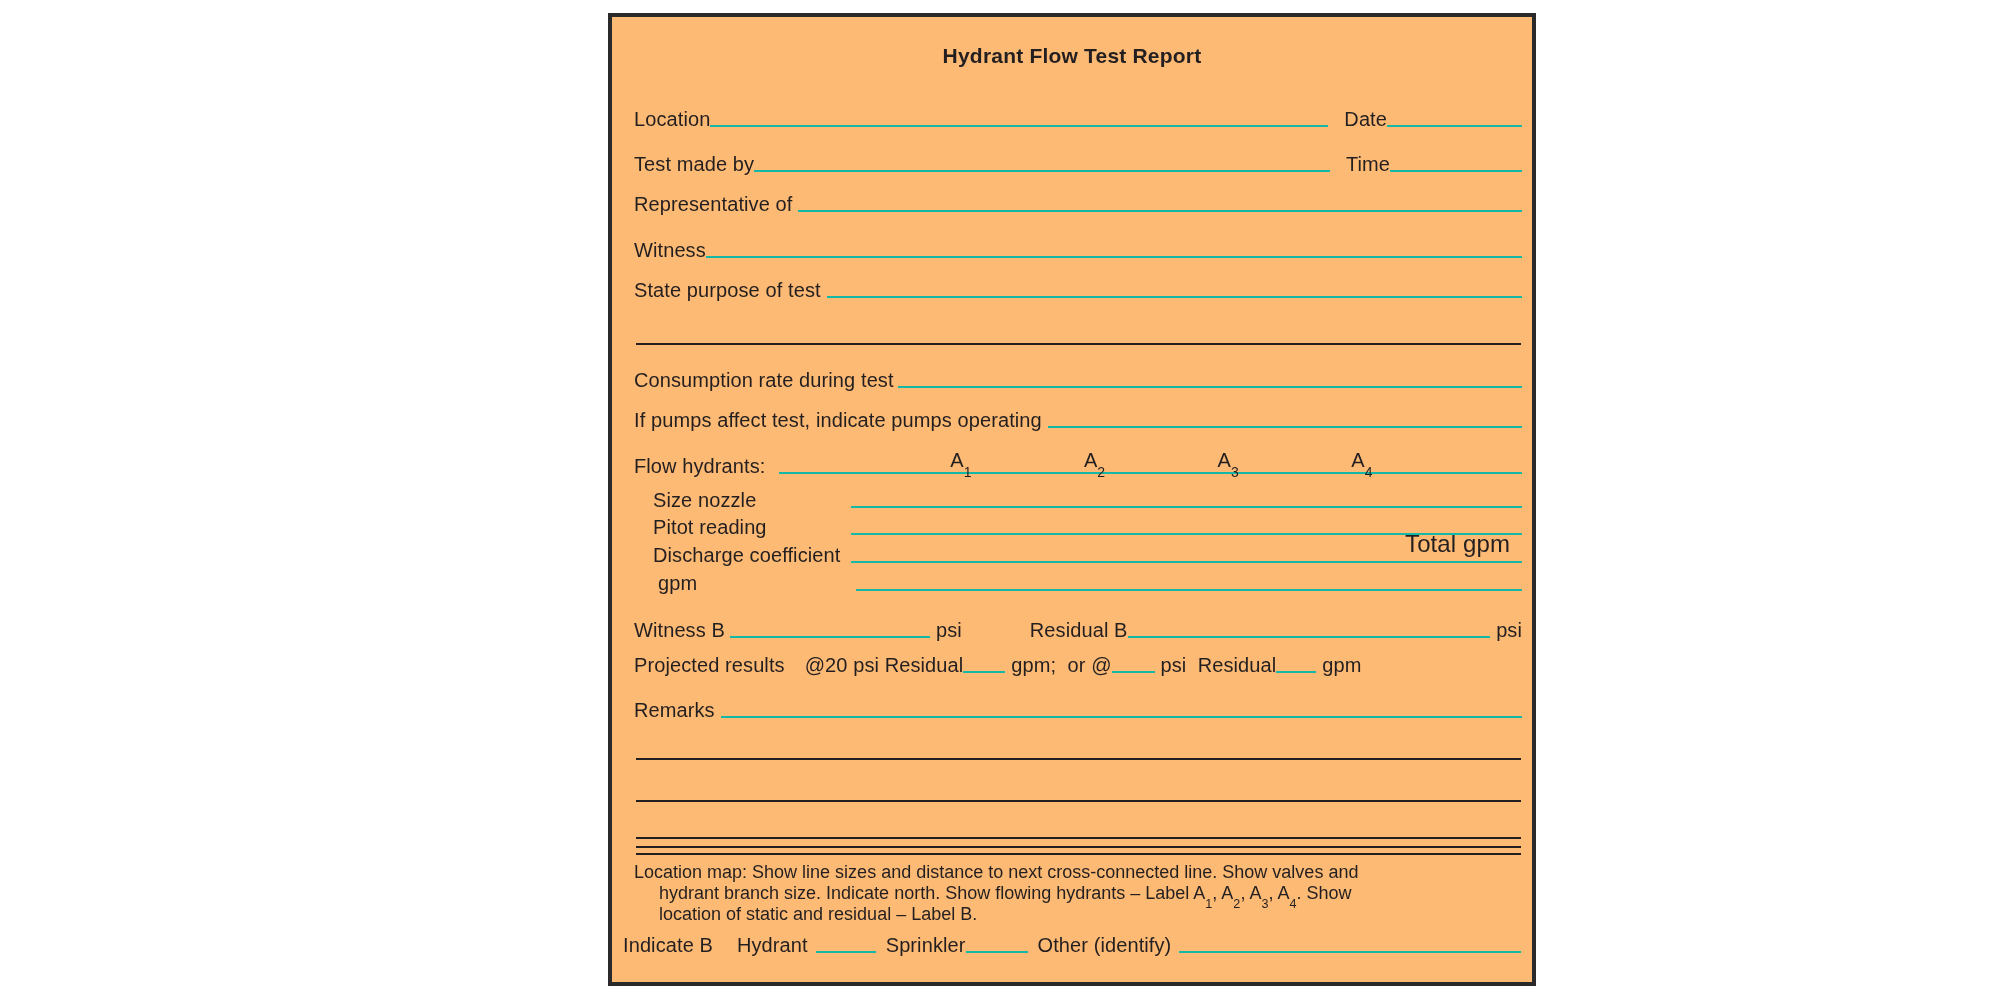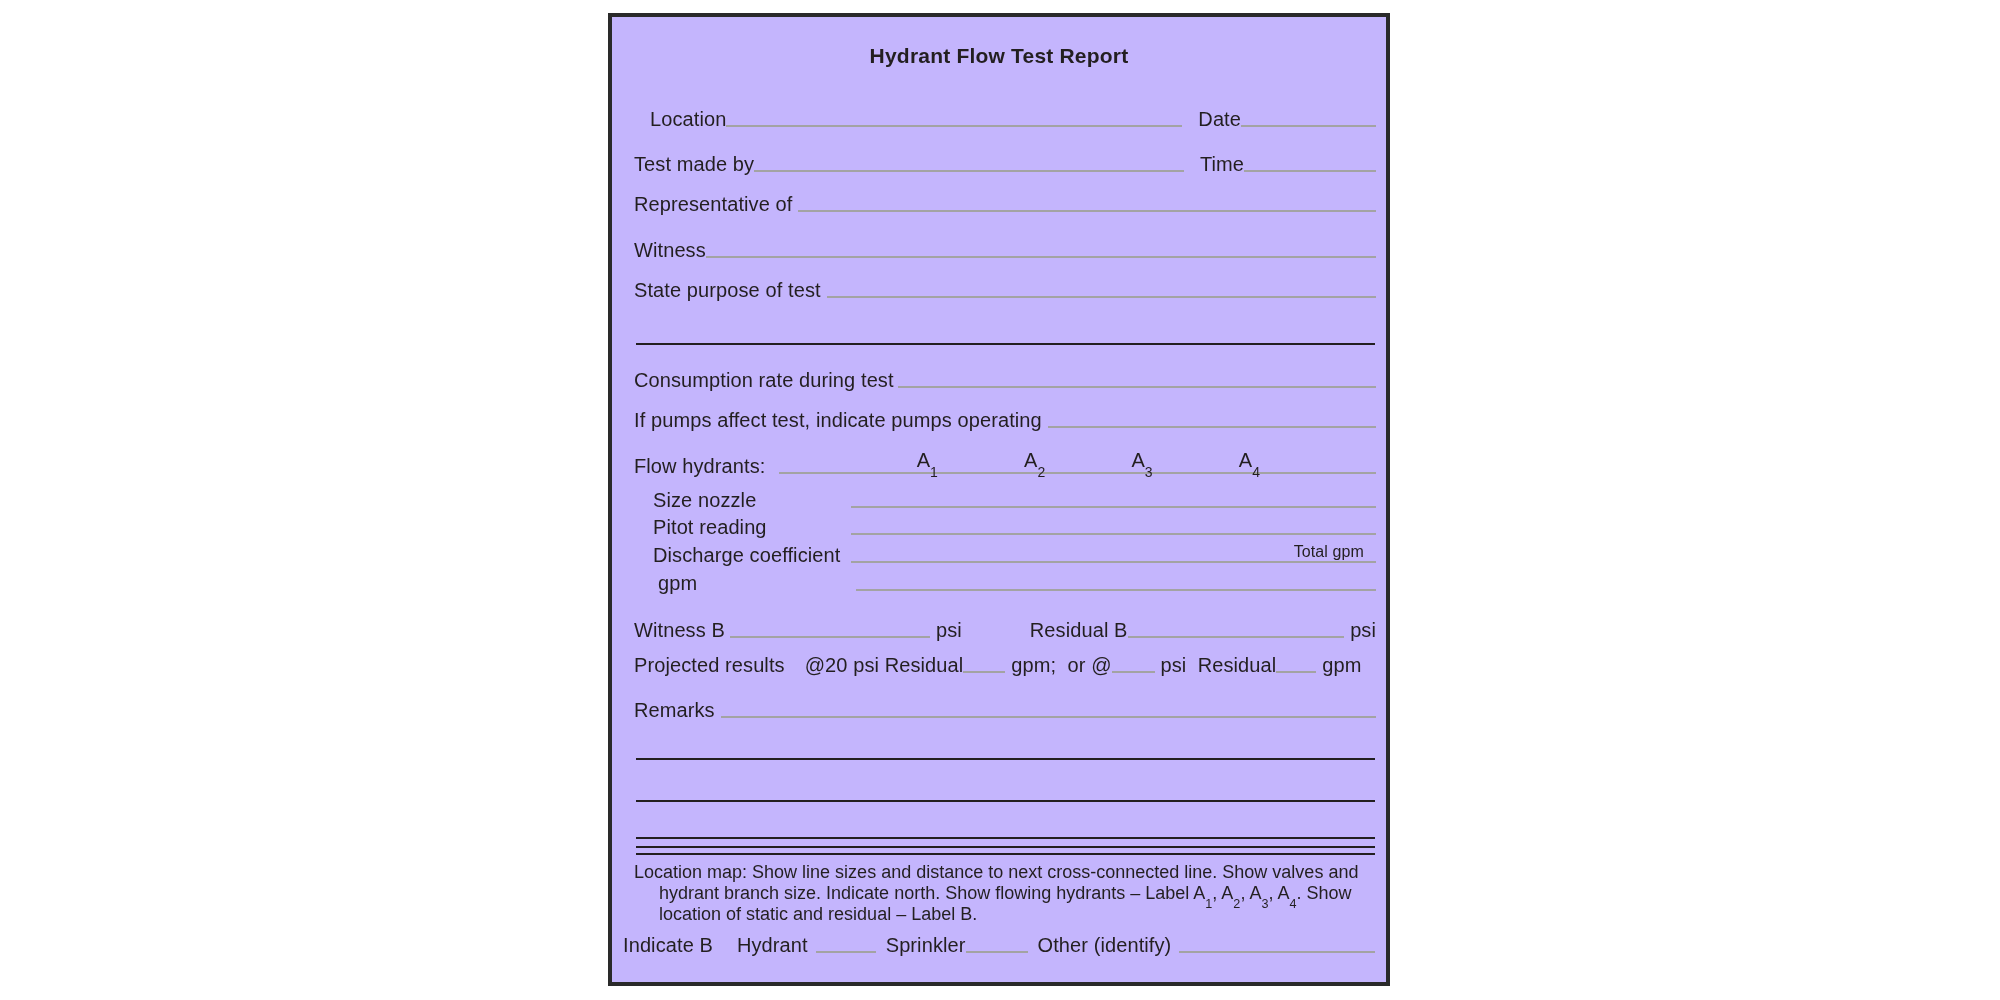--- a/index.html
+++ b/index.html
@@ -2,56 +2,56 @@
 <html><head>
 <meta charset="utf-8">
 <style>
   html,body{margin:0;padding:0;}
   body{
     width:2000px;height:1000px;background:#ffffff;position:relative;
     font-family:"Liberation Sans","DejaVu Sans",sans-serif;color:#231f20;
     overflow:hidden;
   }
   .form-box{
-    position:absolute;left:608px;top:13px;width:782px;height:973px;
-    border:4px solid #2a2a2a;box-sizing:border-box;background:#c4b5fd;
+    position:absolute;left:608px;top:13px;width:928px;height:973px;
+    border:4px solid #2a2a2a;box-sizing:border-box;background:#fdba74;
   }
   .title{
     position:absolute;top:27px;left:0;right:0;text-align:center;
     font-weight:bold;font-size:21px;letter-spacing:.2px;
   }
   .row{
     position:absolute;display:flex;align-items:flex-end;
     font-size:20px;line-height:24px;letter-spacing:.1px;
   }
   .lbl{white-space:pre;margin-bottom:-4px;}
-  .fill{flex:1;height:0;border-bottom:2px solid #a3a3a3;min-width:10px;}
+  .fill{flex:1;height:0;border-bottom:2px solid #14b8a6;min-width:10px;}
   .fill.fw{flex:none;}
   .gl{padding-left:16px;}   
   .g6{padding-left:6px;}
   .g10{padding-left:10px;margin-top:19px;}
   .sp{flex:none;}
   .tbl-lbl{width:198px;flex:none;white-space:pre;margin-bottom:-4px;}
   .hr{position:absolute;border-bottom:2px solid #231f20;height:0;}
   .hr2{position:absolute;height:5px;border-top:2px solid #231f20;border-bottom:2px solid #231f20;}
   .a-cols{position:relative;}
   .a-col{position:absolute;bottom:1px;font-size:20px;line-height:22px;}
   sub{font-size:70%;position:relative;top:5px;line-height:0;}
   .note-line{position:absolute;white-space:pre;font-size:18px;line-height:21px;}
   .note-line sub{top:4px;}
-  .total-gpm{position:absolute;right:12px;bottom:0;font-size:16px;line-height:22px;text-align:right;}
+  .total-gpm{position:absolute;right:12px;bottom:8px;font-size:24px;line-height:22px;text-align:right;}
 </style>
 </head>
 <body>
 
 <div class="form-box">
 
   <div class="title">Hydrant Flow Test Report</div>
 
-  <div class="row" style="left:38px;right:10px;top:80px;height:30px">
+  <div class="row" style="left:22px;right:10px;top:80px;height:30px">
     <span class="lbl">Location</span>
     <span class="fill"></span>
     <span class="lbl gl">Date</span>
     <span class="fill fw" style="width:135px"></span>
   </div>
 
   <div class="row" style="left:22px;right:10px;top:165px;height:30px">
     <span class="lbl">Representative of</span>
     <span class="fill" style="margin-left:6px"></span>
   </div>

